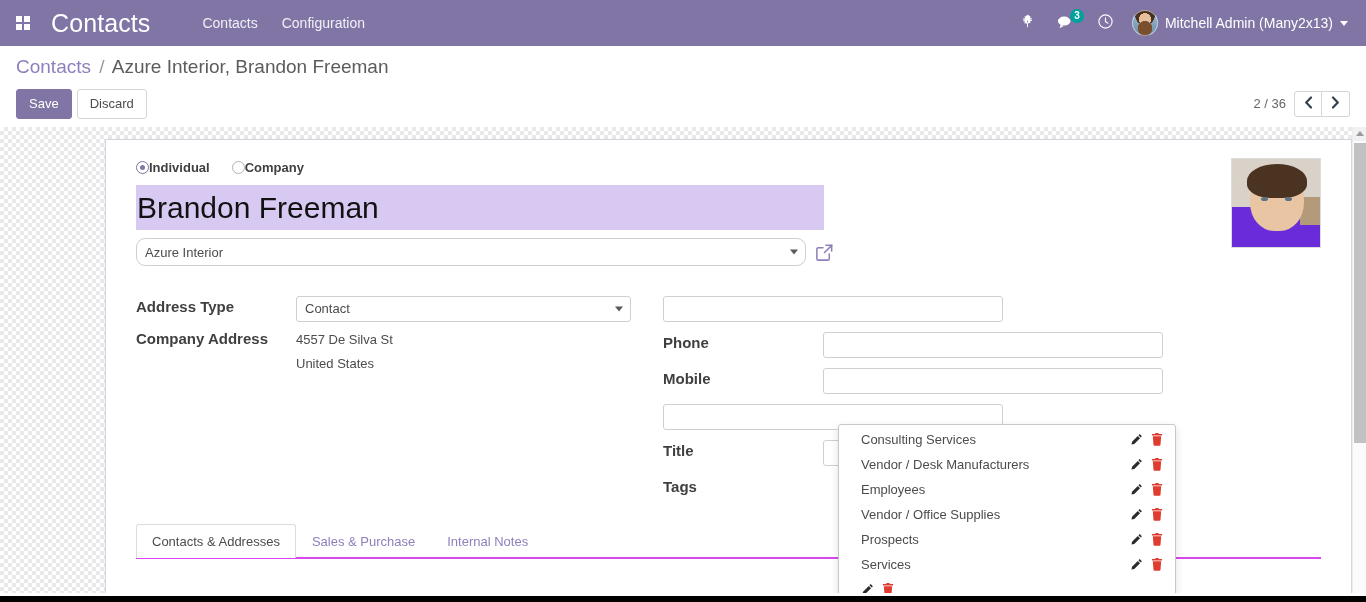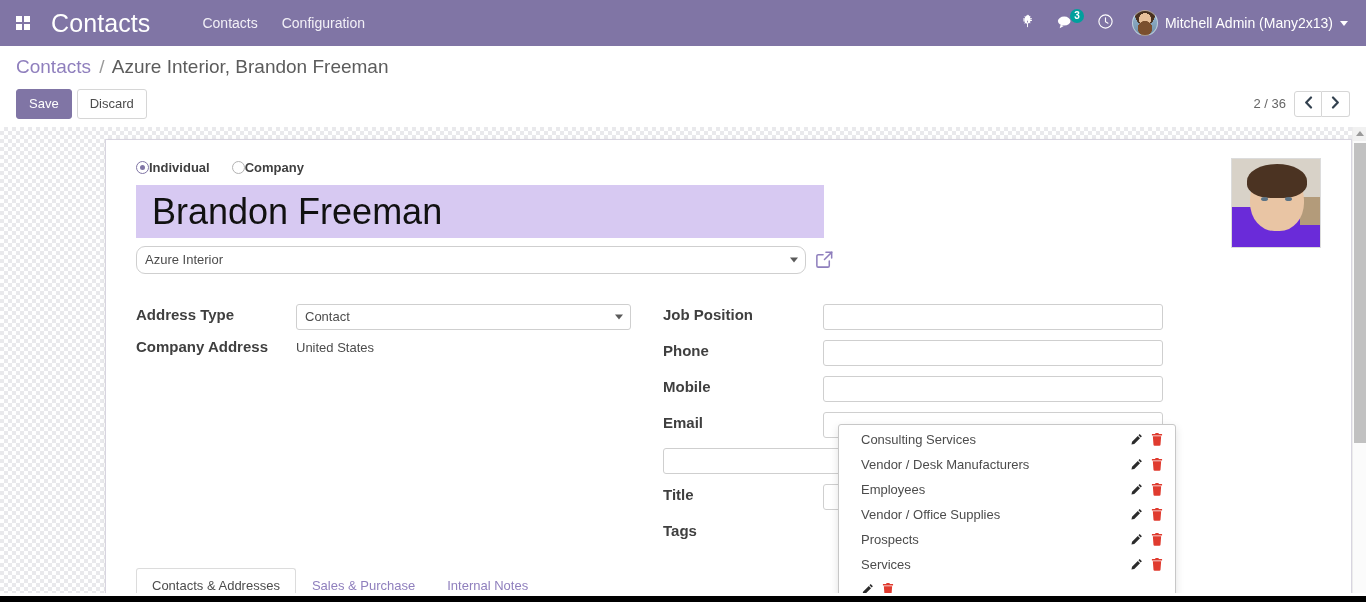--- a/index.html
+++ b/index.html
@@ -210,23 +210,23 @@
     background: #8075a5;
   }
   .radio-label { font-weight: bold; font-size: 13px; color: #3f3f3f; }
 
   
   .name-field {
     width: 688px;
     background: #d7c9f2;
     border: none;
     outline: none;
-    font-size: 36px;
+    font-size: 30px;
     color: #111;
-    padding: 4px 16px;
+    padding: 4px 1px;
     font-family: "Liberation Sans", sans-serif;
     display: block;
     margin-bottom: 8px;
     line-height: 1.25;
   }
   .company-row { display: flex; align-items: center; gap: 8px; margin-bottom: 24px; }
   .company-select-wrap { position: relative; width: 670px; }
   .company-input {
     width: 100%;
     border: 1px solid #cfcfcf;
@@ -397,21 +397,21 @@
     font-size: 13px;
     color: #4c4c4c;
   }
   .tag-item .tag-name { flex: 1; white-space: nowrap; overflow: hidden; }
   .tag-actions { display: flex; align-items: center; gap: 8px; flex: none; }
   .icon-pencil, .icon-trash { cursor: pointer; line-height: 0; }
 
   
   .notebook {
     margin-top: 24px;
-    border-bottom: 4px solid #d946ef;
+    border-bottom: 2px solid #d946ef;
     display: flex;
     padding-left: 0;
   }
   .nb-tab {
     padding: 9px 15px;
     font-size: 13px;
     color: #8f7fbd;
     cursor: pointer;
     border: 1px solid transparent;
     border-bottom: none;
@@ -596,34 +596,34 @@
               <div class="select-box">
                 <div class="fake-select">Contact</div>
                 <span class="select-caret"></span>
               </div>
             </div>
           </div>
 
           <div class="field-line">
             <div class="field-label">Company Address</div>
             <div class="field-value">
+              <div class="addr-line">4557 De Silva St</div>
               <div class="addr-line">United States</div>
             </div>
           </div>
 
           <div class="field-line" style="margin-top:12px;">
             <div class="field-value">
               <span></span>
             </div>
           </div>
         </div>
 
         <div class="field-col right">
           <div class="field-line">
-            <div class="field-label">Job Position</div>
             <div class="field-value">
               <div class="right-field-slot">
                 <input class="field-input" value="" style="">
               </div>
             </div>
           </div>
           <div class="field-line" style="margin-top:4px;">
             <div class="field-label">Phone</div>
             <div class="field-value">
               <div class="right-field-slot">
@@ -633,28 +633,20 @@
           </div>
           <div class="field-line" style="margin-top:4px;">
             <div class="field-label">Mobile</div>
             <div class="field-value">
               <div class="right-field-slot">
                 <input class="field-input" value="" style="">
               </div>
             </div>
           </div>
           <div class="field-line" style="margin-top:4px;">
-            <div class="field-label">Email</div>
-            <div class="field-value">
-              <div class="right-field-slot">
-                <input class="field-input" value="" style="">
-              </div>
-            </div>
-          </div>
-          <div class="field-line" style="margin-top:4px;">
             <div class="field-value">
               <div class="right-field-slot">
                 <input class="field-input" value="" style="">
               </div>
             </div>
           </div>
           <div class="field-line" style="margin-top:4px;">
             <div class="field-label">Title</div>
             <div class="field-value">
               <div class="right-field-slot">

